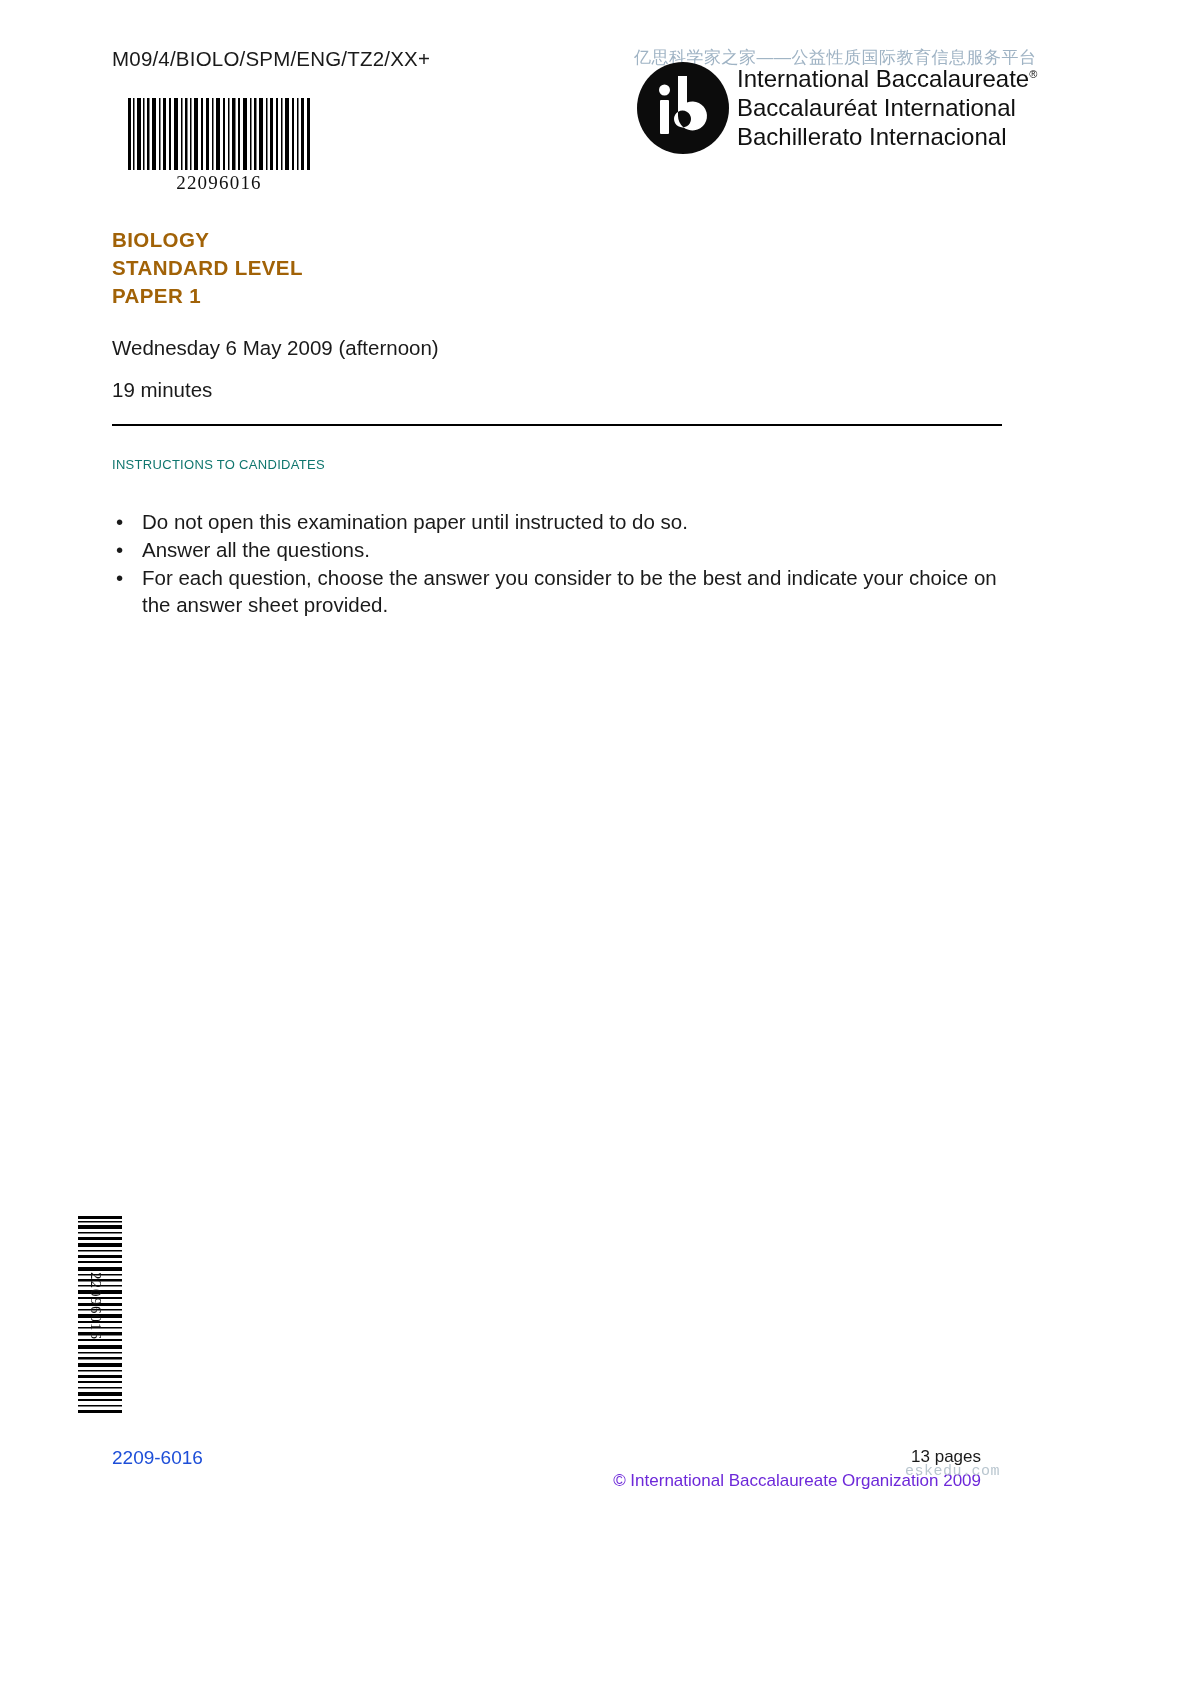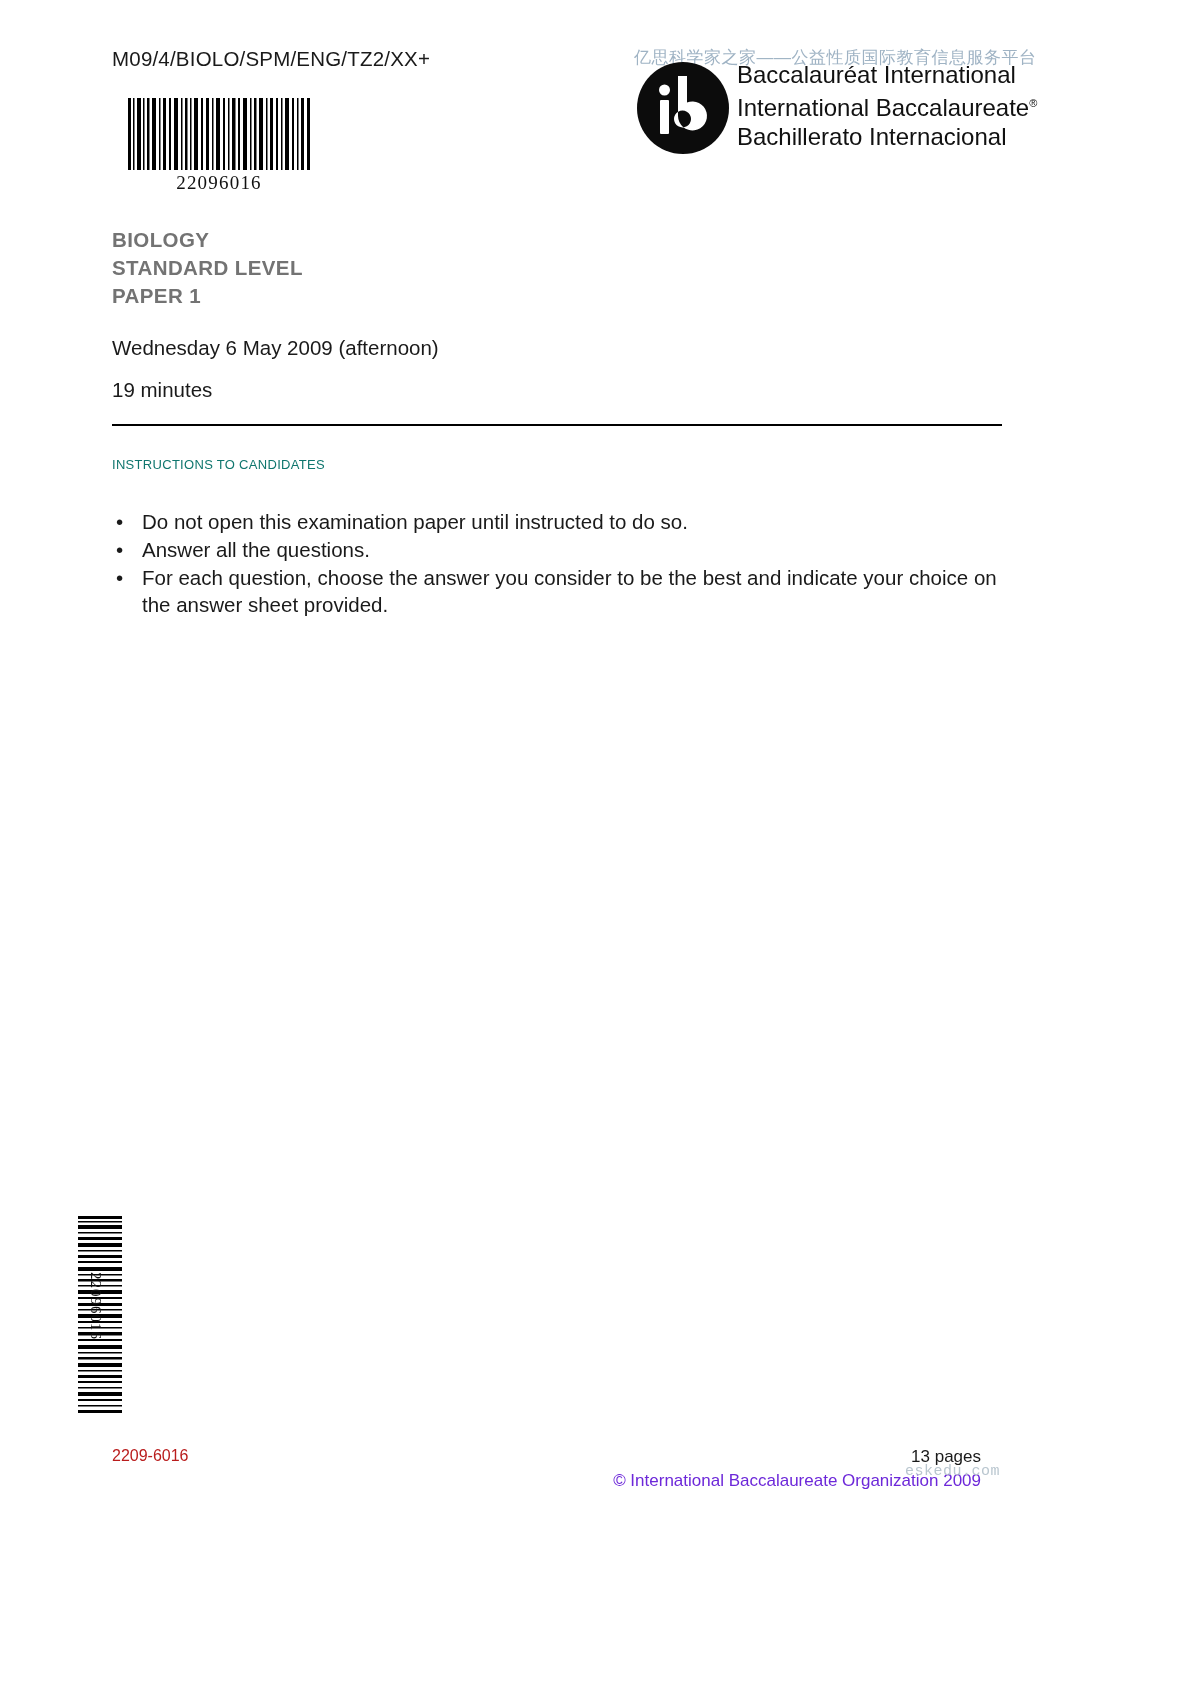--- a/index.html
+++ b/index.html
@@ -103,21 +103,21 @@
   .subject-block {
     position: absolute;
     left: 112px;
     top: 226px;
   }
   .subject-line {
     font-size: 20.5px;
     font-weight: bold;
     line-height: 28px;
     letter-spacing: 0.4px;
-    color: #737373;
+    color: #a16207;
   }
 
   .exam-date {
     position: absolute;
     left: 112px;
     top: 336px;
     font-size: 20.5px;
     color: #1a1a1a;
   }
   .exam-duration {
@@ -194,22 +194,22 @@
     transform: rotate(90deg);
     transform-origin: left top;
     white-space: nowrap;
   }
 
   
   .footer-left {
     position: absolute;
     left: 112px;
     top: 1447px;
-    font-size: 16px;
-    color: #b91c1c;
+    font-size: 19px;
+    color: #1d4ed8;
   }
   .footer-pages {
     position: absolute;
     right: 186px;
     top: 1447px;
     font-size: 17px;
     color: #1a1a1a;
     white-space: nowrap;
   }
   .footer-copyright {
@@ -284,22 +284,22 @@
     <div class="ib-watermark">亿思科学家之家——公益性质国际教育信息服务平台</div>
     <svg class="ib-mark" viewBox="0 0 98 92">
       <circle cx="49" cy="46" r="46" fill="#0c0c0c"></circle>
       <g fill="#ffffff">
         <rect x="26" y="38" width="9" height="34" rx="1"></rect>
         <circle cx="30.5" cy="28" r="5.5"></circle>
         <path d="M44 14 h9 v26.5 a14.5 14.5 0 1 1 -9 13.6 V14 z M48.5 48.5 a8.5 8.5 0 1 0 0.01 0 z"></path>
       </g>
     </svg>
     <div class="ib-lines">
+      <div class="ib-line"><span>International Baccalaureate</span><span class="ib-reg">®</span></div>
       <div class="ib-line">Baccalauréat International</div>
-      <div class="ib-line"><span>International Baccalaureate</span><span class="ib-reg">®</span></div>
       <div class="ib-line">Bachillerato Internacional</div>
     </div>
   </div>
 
   <div class="subject-block">
     <div class="subject-line">BIOLOGY</div>
     <div class="subject-line">STANDARD LEVEL</div>
     <div class="subject-line">PAPER 1</div>
   </div>
 

